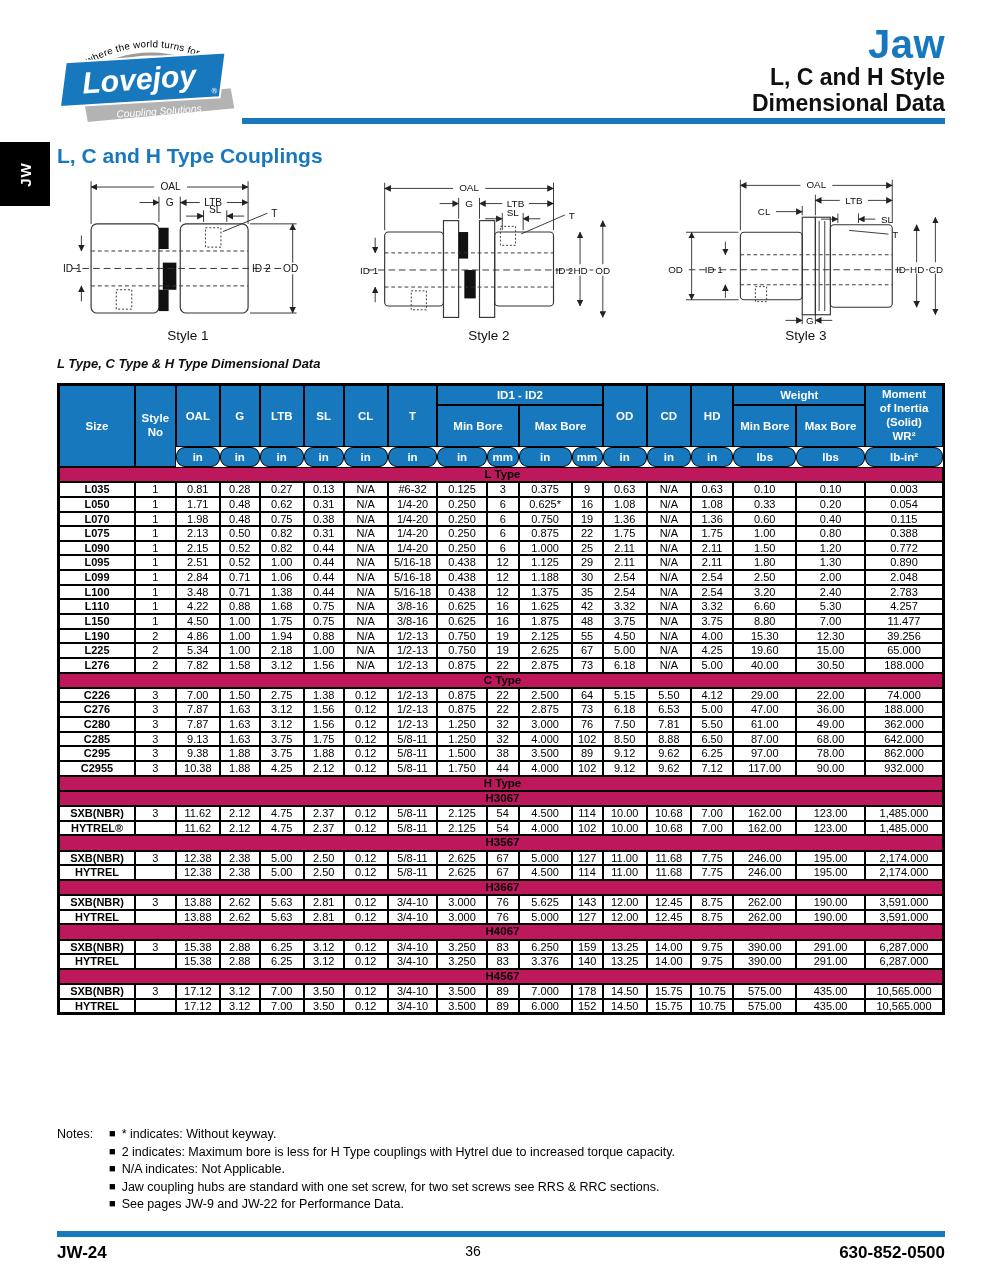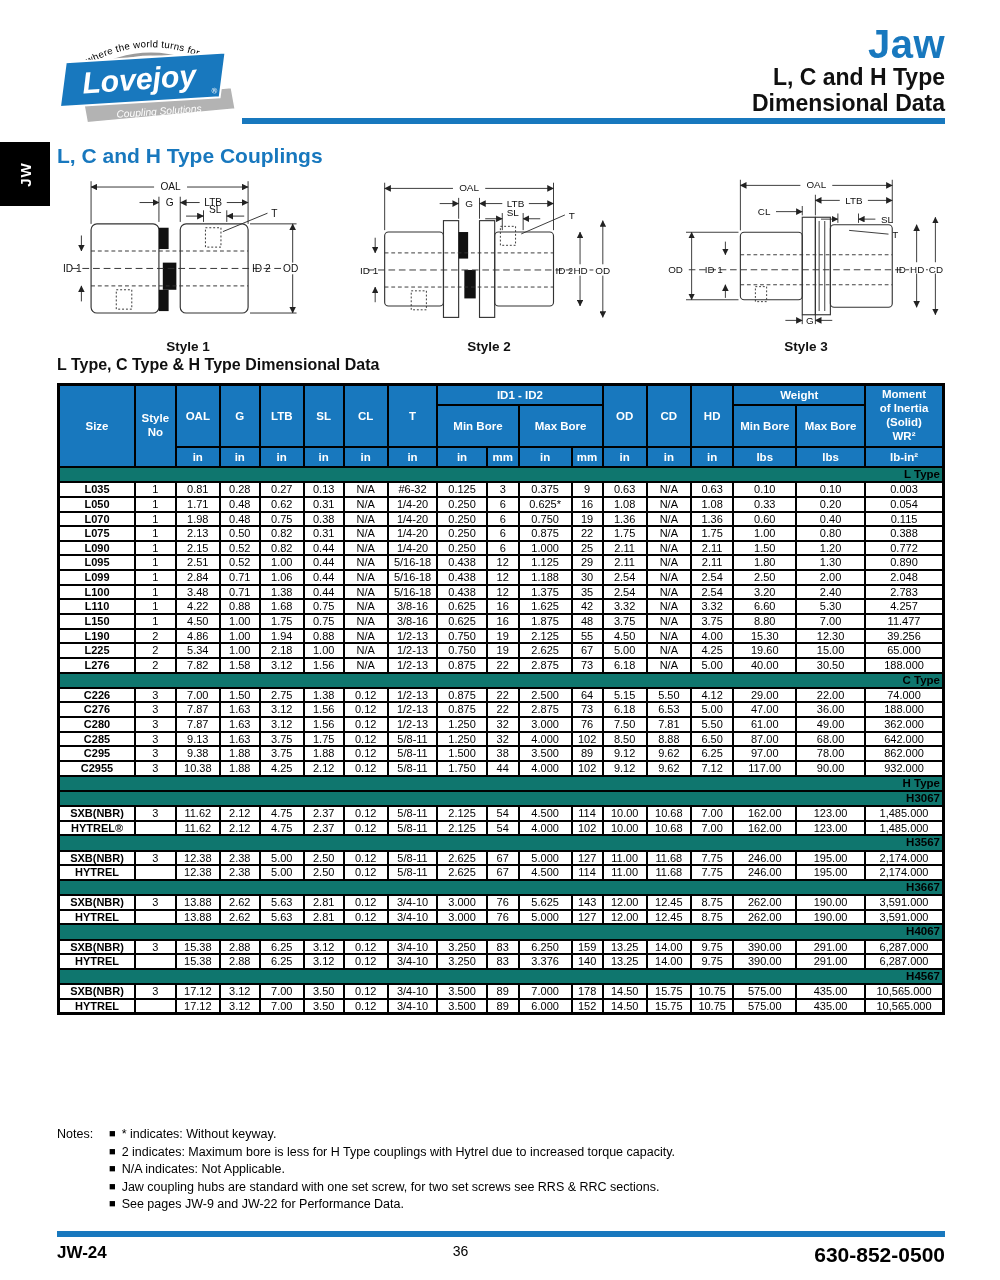--- a/index.html
+++ b/index.html
@@ -17,63 +17,63 @@
   .jw-tab { position:absolute; left:0; top:142px; width:50px; height:64px; background:#000;
             display:flex; align-items:center; justify-content:center; }
   .jw-tab span { transform:rotate(-90deg); color:#fff; font-weight:bold; font-size:15px; letter-spacing:1px; }
 
   .section-heading { position:absolute; left:57px; top:144px; font-size:21px; font-weight:bold; color:#1878be; }
 
   
   .diagrams { position:absolute; left:62px; top:176px; width:886px; display:flex; justify-content:space-between; }
   .figure { display:flex; flex-direction:column; align-items:center; }
   .figure svg text { font-family:"Liberation Sans", sans-serif; font-size:10.5px; fill:#111; }
-  .caption { font-size:13.5px; font-weight:bold; color:#111; margin-top:13px; }
+  .caption { font-size:13.5px; font-weight:normal; color:#111; margin-top:2px; }
   .ol { fill:none; stroke:#333; stroke-width:1.2; }
   .dl { stroke:#333; stroke-width:1; }
   .dash { stroke:#333; stroke-width:1; stroke-dasharray:7,4; }
   .dash2 { stroke:#333; stroke-width:1; stroke-dasharray:4,3; }
   .dot { fill:none; stroke:#333; stroke-width:1; stroke-dasharray:2,2; }
   .lblbg { fill:#fff; }
 
   
-  .table-title { position:absolute; left:57px; top:356px; font-size:16px; font-weight:bold; color:#101010; }
+  .table-title { position:absolute; left:57px; top:356px; font-size:13px; font-weight:bold; font-style:italic; color:#101010; }
   .tblwrap { position:absolute; left:57px; top:383px; width:888px; }
   table.data { width:100%; border-collapse:separate; border-spacing:0; table-layout:fixed; border:2px solid #000; }
   table.data th, table.data td { border:1px solid #000; }
   table.data th { background:#1878be; color:#fff; font-size:11.5px; font-weight:bold; text-align:center; vertical-align:middle; padding:1px 2px; }
   .pre { white-space:pre-line; line-height:1.2; }
   .th-size { vertical-align:bottom; text-align:left; padding:0 0 3px 6px; }
   .th-style { vertical-align:top; padding-top:13px; }
   .th-top { vertical-align:top; padding-top:3px; }
   .th-id { height:20px; }
   .th-weight { vertical-align:bottom; padding-bottom:1px;margin-top:23px; }
   .th-minmax { vertical-align:top; padding-top:2px; }
   .hr3 .th-minmax { height:42px; }
-  .hr4 th { height:20px; vertical-align:bottom; padding-bottom:3px; }
+  .hr4 th { height:20px; vertical-align:bottom; padding-bottom:3px;border-radius:9px; }
   .th-moment { vertical-align:middle; }
 
   table.data td { background:#fff; color:#000; font-size:11px; height:14px; padding:0 2px; line-height:1.15; text-align:center; }
   td.c-size { text-align:left; font-weight:bold; padding-left:5px;margin-top:48px; }
   td.c-mm { text-align:right; padding-right:7px; }
   td.c-mom { text-align:right; padding-right:15px; }
-  tr.section-row td { background:#0f766e; text-align:right; font-weight:bold; padding-left:5px; height:13px; font-size:11.5px; }
+  tr.section-row td { background:#be185d; text-align:center; font-weight:bold; padding-left:5px; height:13px; font-size:11.5px; }
 
   
   .notes { position:absolute; left:57px; top:1127px; display:flex; font-size:12.5px; color:#000;justify-content:space-between; }
   .notes-label { width:52px; }
   .note-item { display:flex; margin-bottom:2.5px; line-height:1.2; }
   .note-bullet { margin-right:6px; font-size:11px; }
 
   
   .footer-rule { position:absolute; left:57px; top:1231px; width:888px; height:6px; background:#1878be; }
   .footer { position:absolute; left:57px; top:1243px; width:888px; display:flex; align-items:flex-start; }
   .footer-left { font-size:17px; font-weight:bold; }
   .footer-center { flex:1; text-align:center; font-size:14px; }
-  .footer-right { font-size:21px; font-weight:bold; }
+  .footer-right { font-size:17px; font-weight:bold; }
 </style>
 </head>
 <body>
 
 <svg width="0" height="0" style="position:absolute" aria-hidden="true">
   <defs>
     <marker id="arr" viewBox="0 0 8 8" refX="7.5" refY="4" markerWidth="7" markerHeight="7" orient="auto-start-reverse">
       <path d="M0,0 L8,4 L0,8 z" fill="#222"></path>
     </marker>
   </defs>
@@ -93,21 +93,21 @@
       <polygon points="26,80 178,66 182,88 30,102" fill="#b3b3b3" stroke="#fff" stroke-width="1.5"></polygon>
       <polygon points="8,40 172,30 166,76 2,86" fill="#1878be" stroke="#fff" stroke-width="2"></polygon>
       <text x="84" y="68" transform="rotate(-4 84 68)" text-anchor="middle" font-size="31" font-weight="bold" font-style="italic" fill="#fff">Lovejoy</text>
       <text x="158" y="72" transform="rotate(-4 158 72)" font-size="8" fill="#fff">®</text>
       <text x="104" y="94" transform="rotate(-4 104 94)" text-anchor="middle" font-size="10.5" font-style="italic" fill="#fff">Coupling Solutions</text>
     </svg>
   </div>
 
   <div class="titles">
     <div class="title-product">Jaw</div>
-    <div class="title-sub">L, C and H Type</div>
+    <div class="title-sub">L, C and H Style</div>
     <div class="title-sub">Dimensional Data</div>
   </div>
   <div class="blue-rule"></div>
 
   <div class="jw-tab">
     <span>JW</span>
   </div>
 
   <div class="section-heading">L, C and H Type Couplings</div>
 

